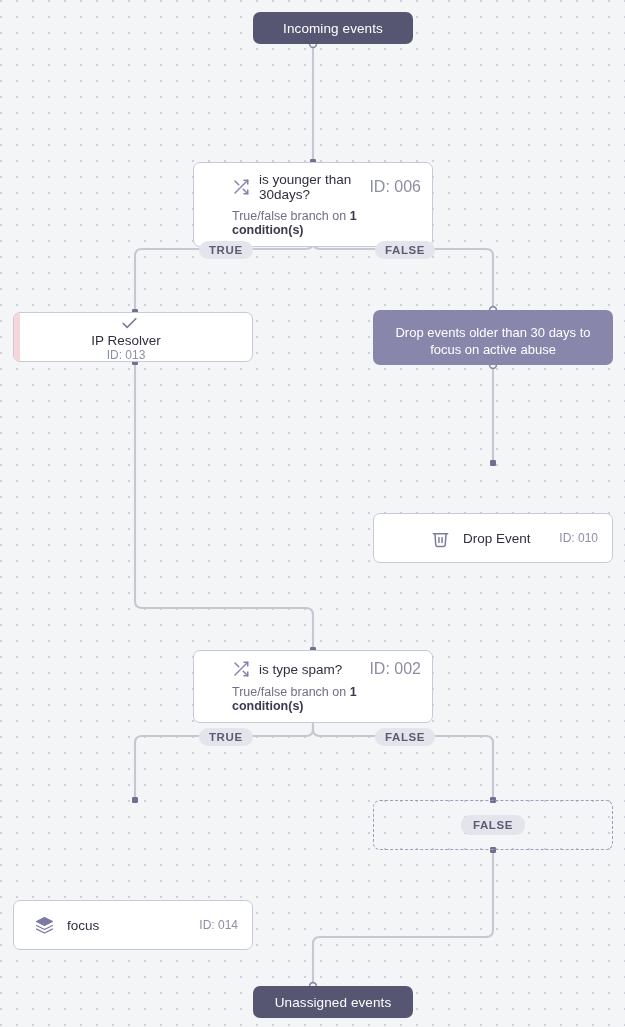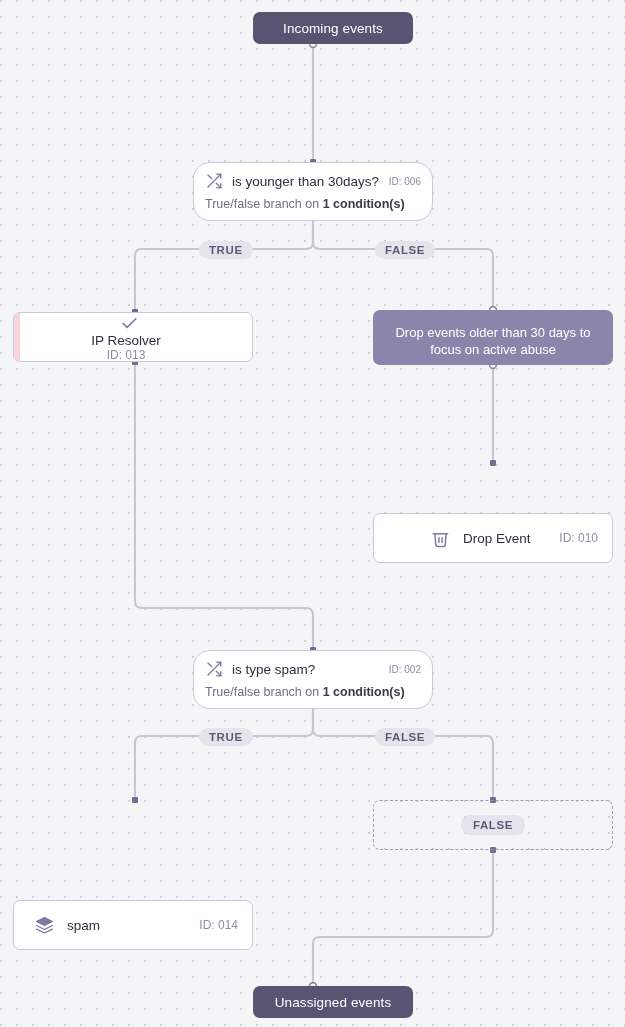--- a/index.html
+++ b/index.html
@@ -58,22 +58,23 @@
     align-items: flex-start;
     justify-content: center;
     text-align: center;
     padding: 14px 12px;
   }
 
   
   .cond {
     background: #ffffff;
     border: 1px solid #c9c9d9;
-    border-radius: 17px;
+    border-radius: 7px;
     overflow: hidden;
+    padding-left: 27px;
   }
   .cond-top {
     display: flex;
     align-items: center;
     padding: 9px 11px 7px 11px;
   }
   .cond-icon {
     width: 18px;
     height: 18px;
     flex: 0 0 18px;
@@ -81,21 +82,21 @@
     display: flex;
     align-items: center;
     justify-content: center;
   }
   .cond-title {
     font-size: 13.5px;
     color: #2f2f3d;
     flex: 1;
   }
   .cond-id {
-    font-size: 10px;
+    font-size: 16px;
     color: #8e8ea3;
   }
   .cond-sub {
     font-size: 12.5px;
     color: #6f6f87;
     padding: 0 11px 9px 11px;
   }
   .cond-sub b { color: #3a3a4c; font-weight: bold; margin-top: 18px; }
 
   
@@ -306,21 +307,21 @@
 
   <div class="node card" style="left:13px; top:800px; width:240px; height:50px;">
     <span class="card-accent" style="background:transparent;"></span>
     <span class="card-icon">
       <svg width="19" height="19" viewBox="0 0 24 24" fill="#7c7aa3" stroke="#7c7aa3" stroke-width="1.6" stroke-linecap="round" stroke-linejoin="round">
         <polygon points="12 2 2 7 12 12 22 7 12 2"></polygon>
         <polyline points="2 12 12 17 22 12" fill="none"></polyline>
         <polyline points="2 16.5 12 21.5 22 16.5" fill="none"></polyline>
       </svg>
     </span>
-    <span class="card-title">spam</span>
+    <span class="card-title">focus</span>
     <span class="card-id">ID: 014</span>
   </div>
 
   <div class="node dropzone" style="left:373px; top:800px; width:240px; height:50px;">
     <span class="badge-inline">
       <span>FALSE</span>
     </span>
   </div>
 
   <div class="node pill" style="left:233px; top:986px; width:160px; height:32px;">

